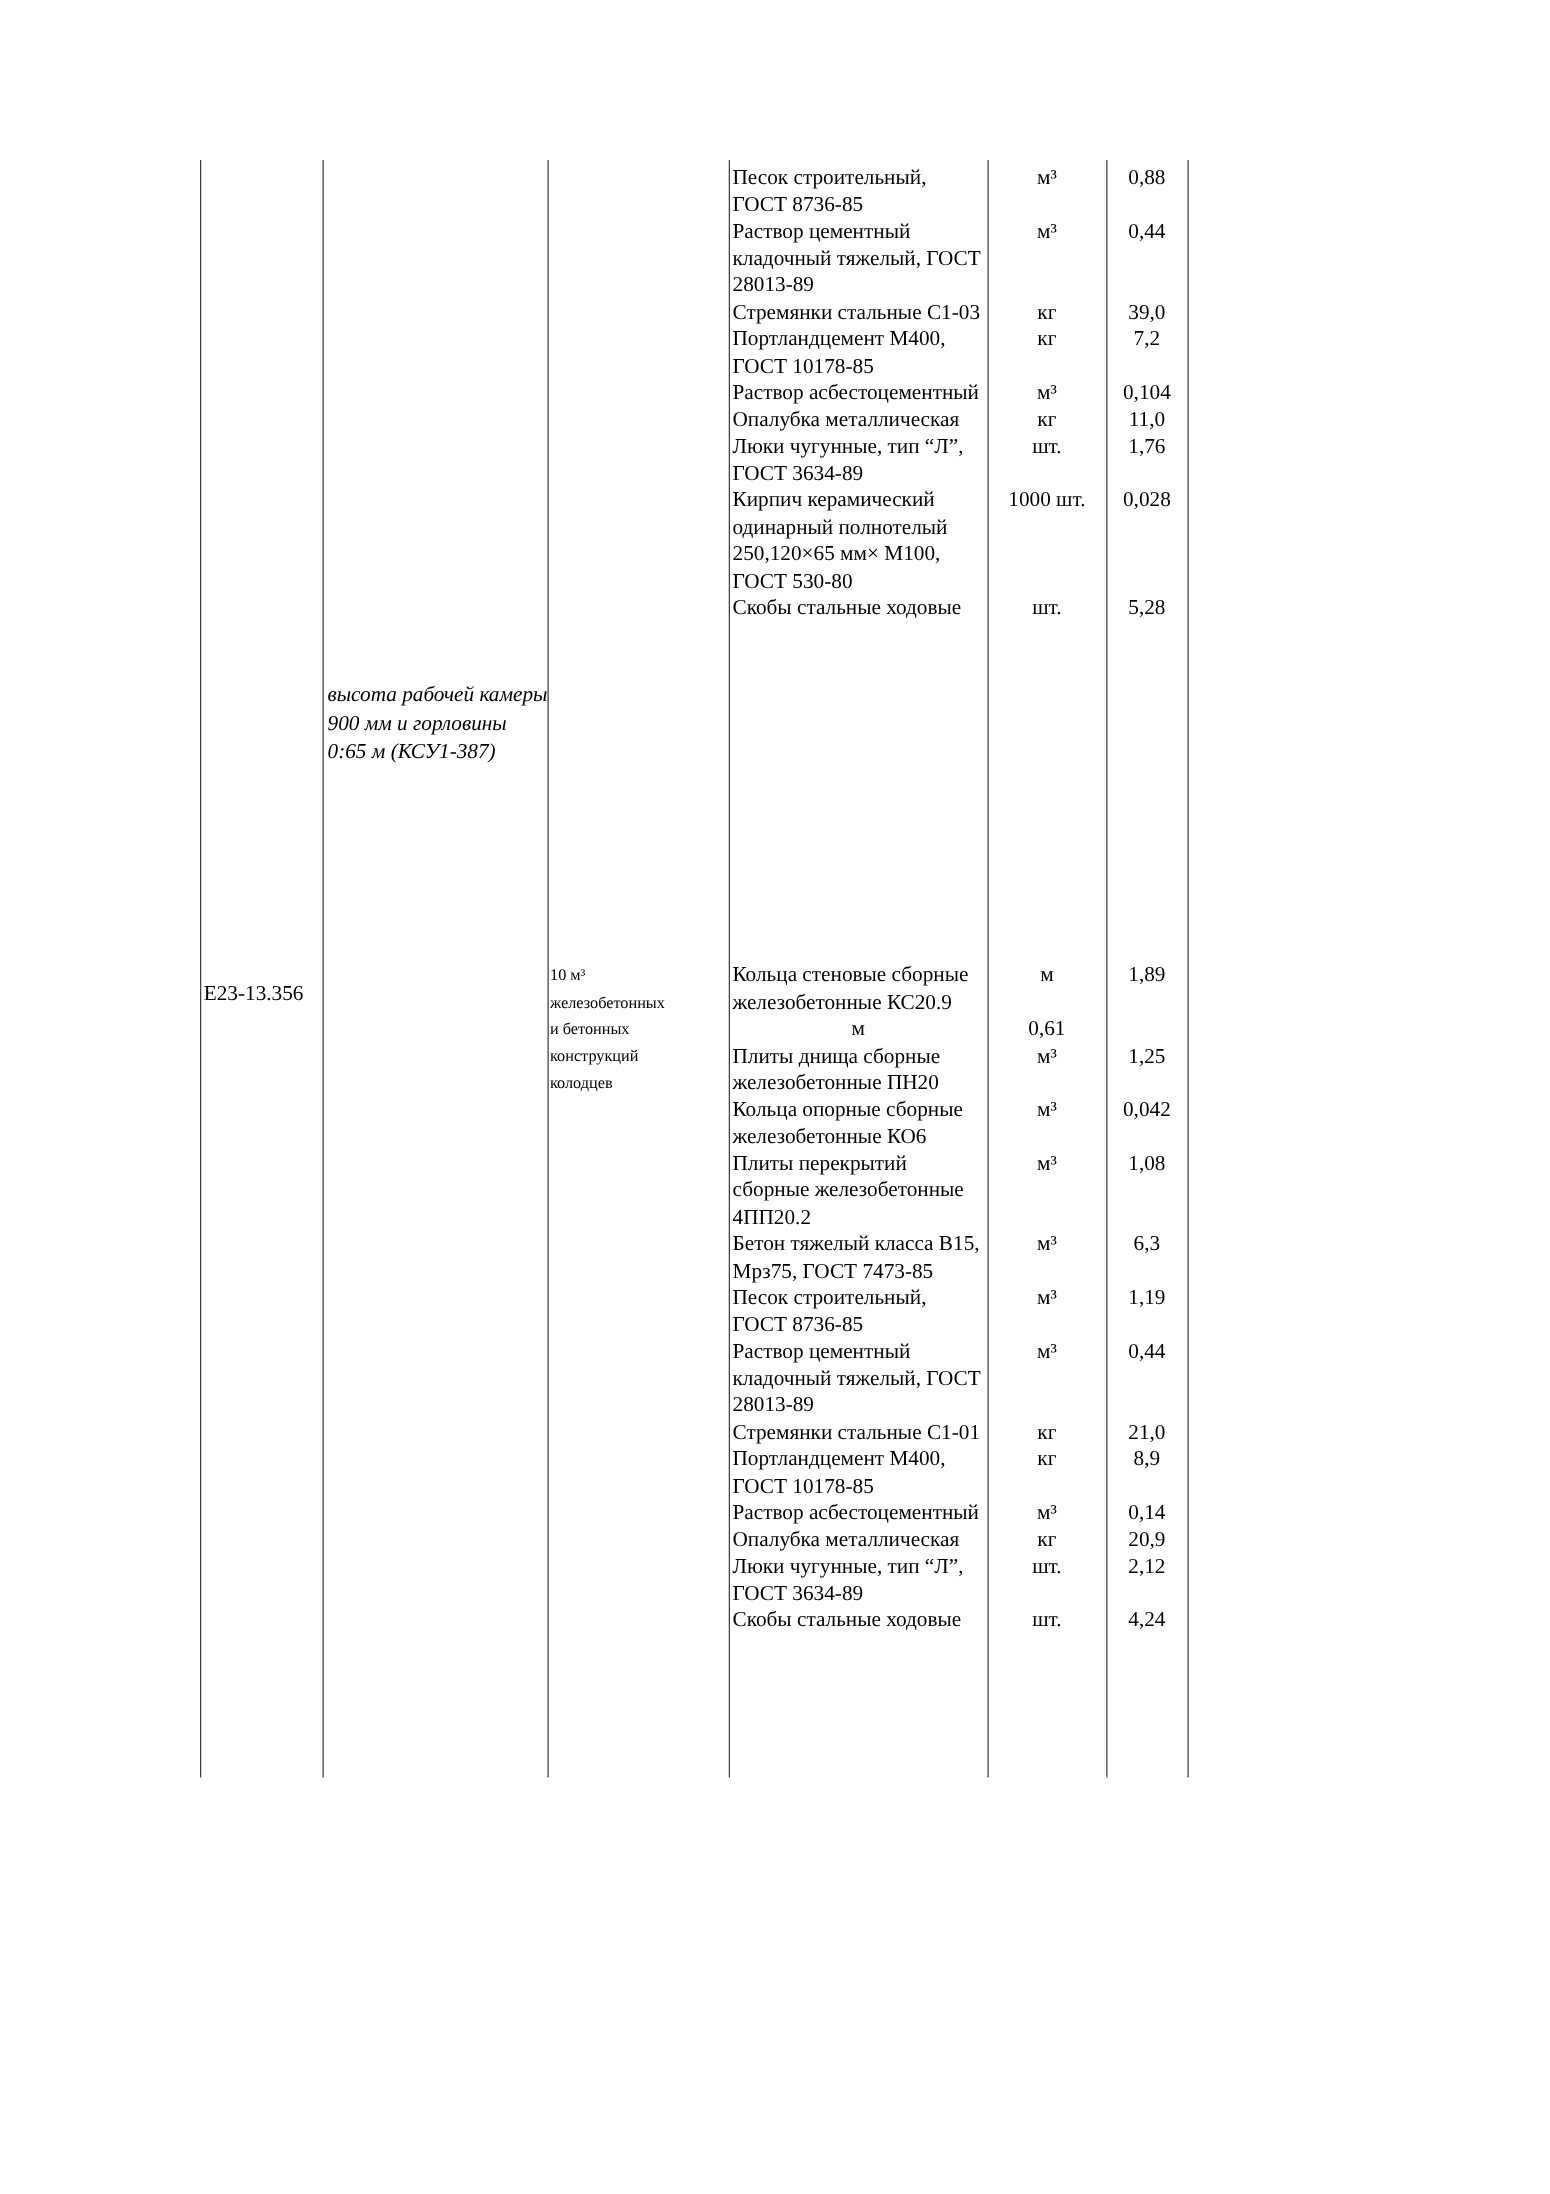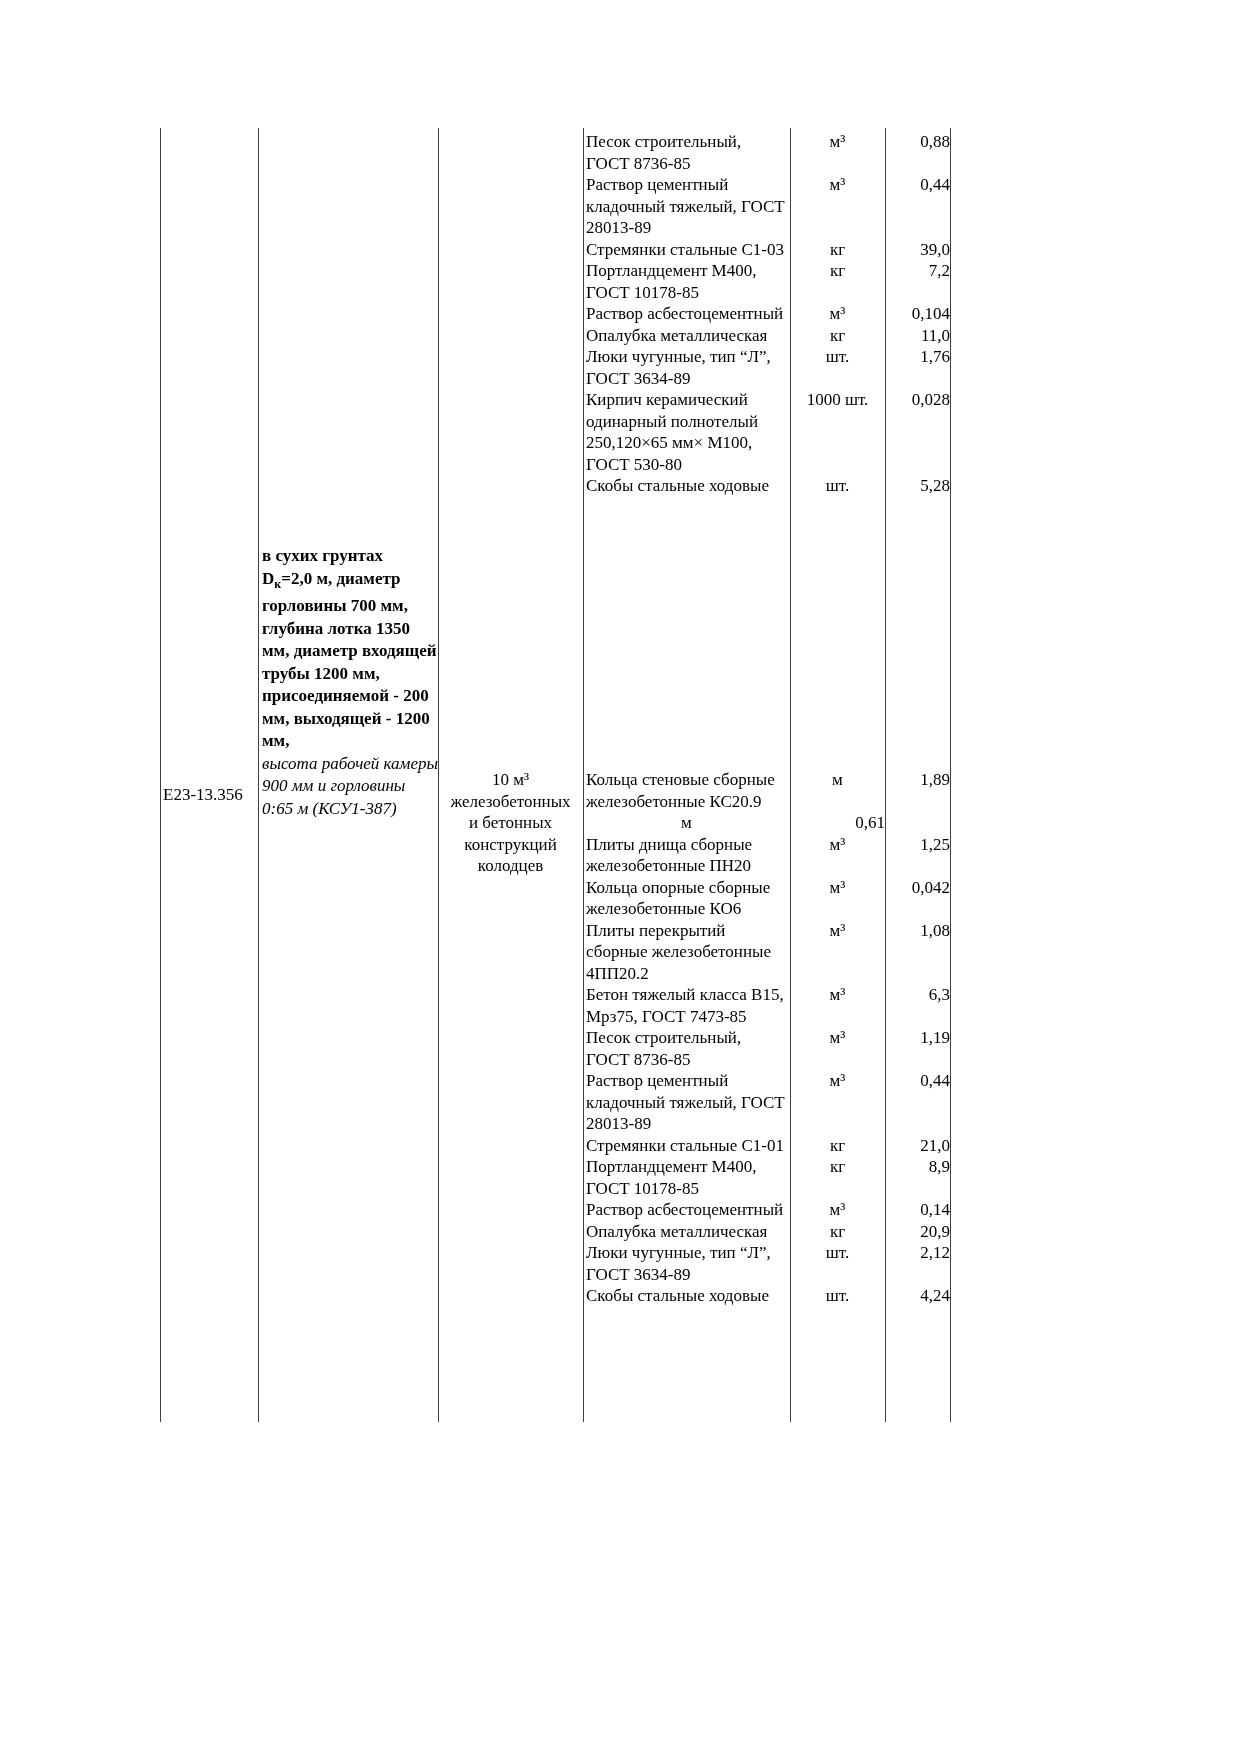--- a/index.html
+++ b/index.html
@@ -12,37 +12,37 @@
   .page { position:relative; width:1240px; height:1755px; background:#ffffff; overflow:hidden; }
 
   .vline { position:absolute; top:128px; height:1294px; width:1px; background:#3f3f3f; }
 
   .materials { position:absolute; width:367px; display:flex; flex-direction:column; }
   #prev-materials { left:583px; top:131px; }
   #curr-materials { left:583px; top:769px; }
   .mat-row { display:grid; grid-template-columns:207px 95px 65px; align-items:start; }
   .mat-name { padding:0 5px 0 3px; font-size:17px; line-height:21.5px; }
   .mat-unit { text-align:center; font-size:17px; line-height:21.5px; }
-  .mat-qty  { text-align:right; font-size:17px; line-height:21.5px; }
+  .mat-qty  { text-align:center; font-size:17px; line-height:21.5px; }
 
   .code-cell {
     position:absolute; left:163px; top:772px; width:95px;
     font-size:17px; line-height:22px;margin-top:12px;
   }
   .desc-cell {
     position:absolute; left:262px; top:545px; width:176px;
     font-size:17px; line-height:22.5px;
   }
   .desc-bold { font-weight:bold; }
   .desc-bold sub { font-size:12px; font-weight:bold; }
   .desc-regular { font-weight:normal;font-style:italic; }
 
   .unit-cell {
     position:absolute; left:440px; top:769px; width:141px;
-    text-align:center; font-size:17px; line-height:21.5px;
+    text-align:left; font-size:13px; line-height:21.5px;
   }
 </style>
 </head>
 <body>
 
 <div class="page">
 
   <div class="vline" style="left:160px"></div>
   <div class="vline" style="left:258px"></div>
   <div class="vline" style="left:438px"></div>
@@ -103,24 +103,20 @@
   <div class="mat-row">
     <div class="mat-name">Скобы стальные ходовые</div>
     <div class="mat-unit">шт.</div>
     <div class="mat-qty">5,28</div>
   </div>
 </div>
 
   <div class="code-cell">Е23-13.356</div>
 
   <div class="desc-cell">
-    <div class="desc-bold">
-      <span>в сухих грунтах</span><br>
-      <span>D</span><sub>к</sub><span>=2,0 м, диаметр горловины 700 мм, глубина лотка 1350 мм, диаметр входящей трубы 1200 мм, присоединяемой - 200 мм, выходящей - 1200 мм,</span>
-    </div>
     <div class="desc-regular">высота рабочей камеры 900 мм и горловины 0:65 м (КСУ1-387)</div>
   </div>
 
   <div class="unit-cell">
     <div>10 м³</div>
     <div>железобетонных</div>
     <div>и бетонных</div>
     <div>конструкций</div>
     <div>колодцев</div>
   </div>

